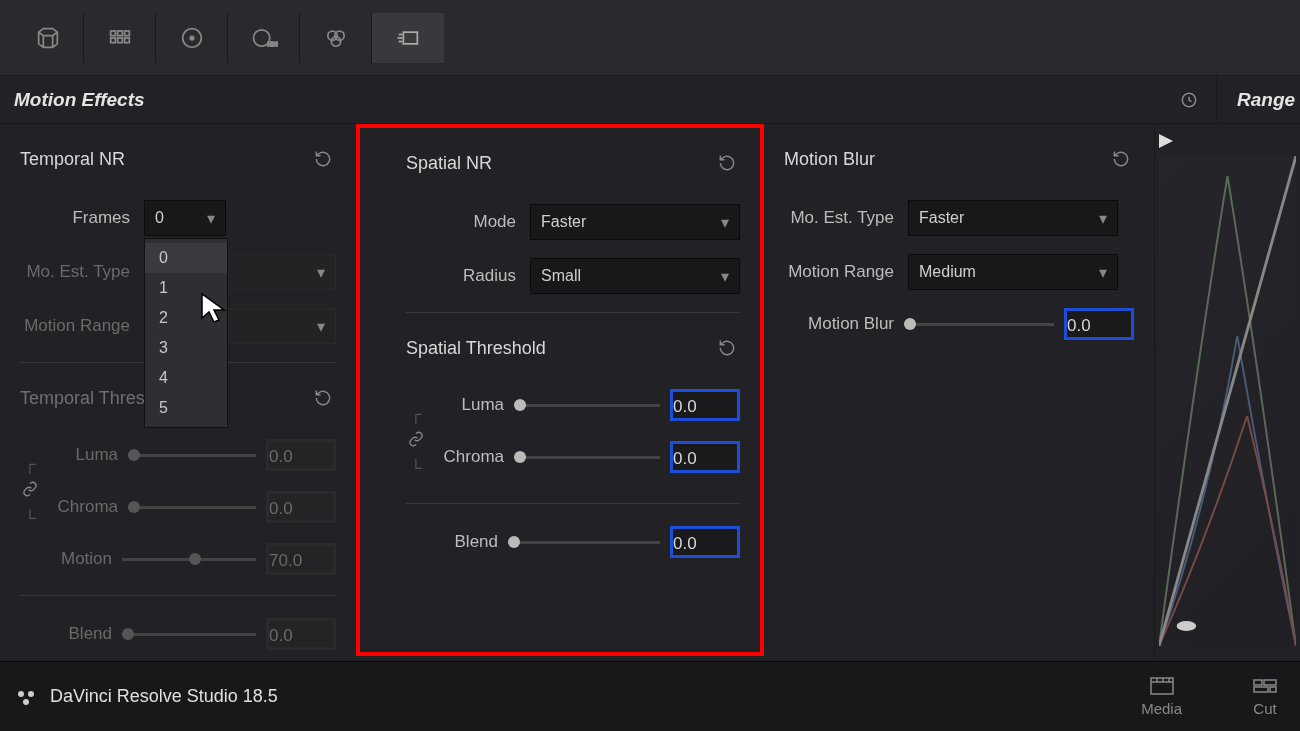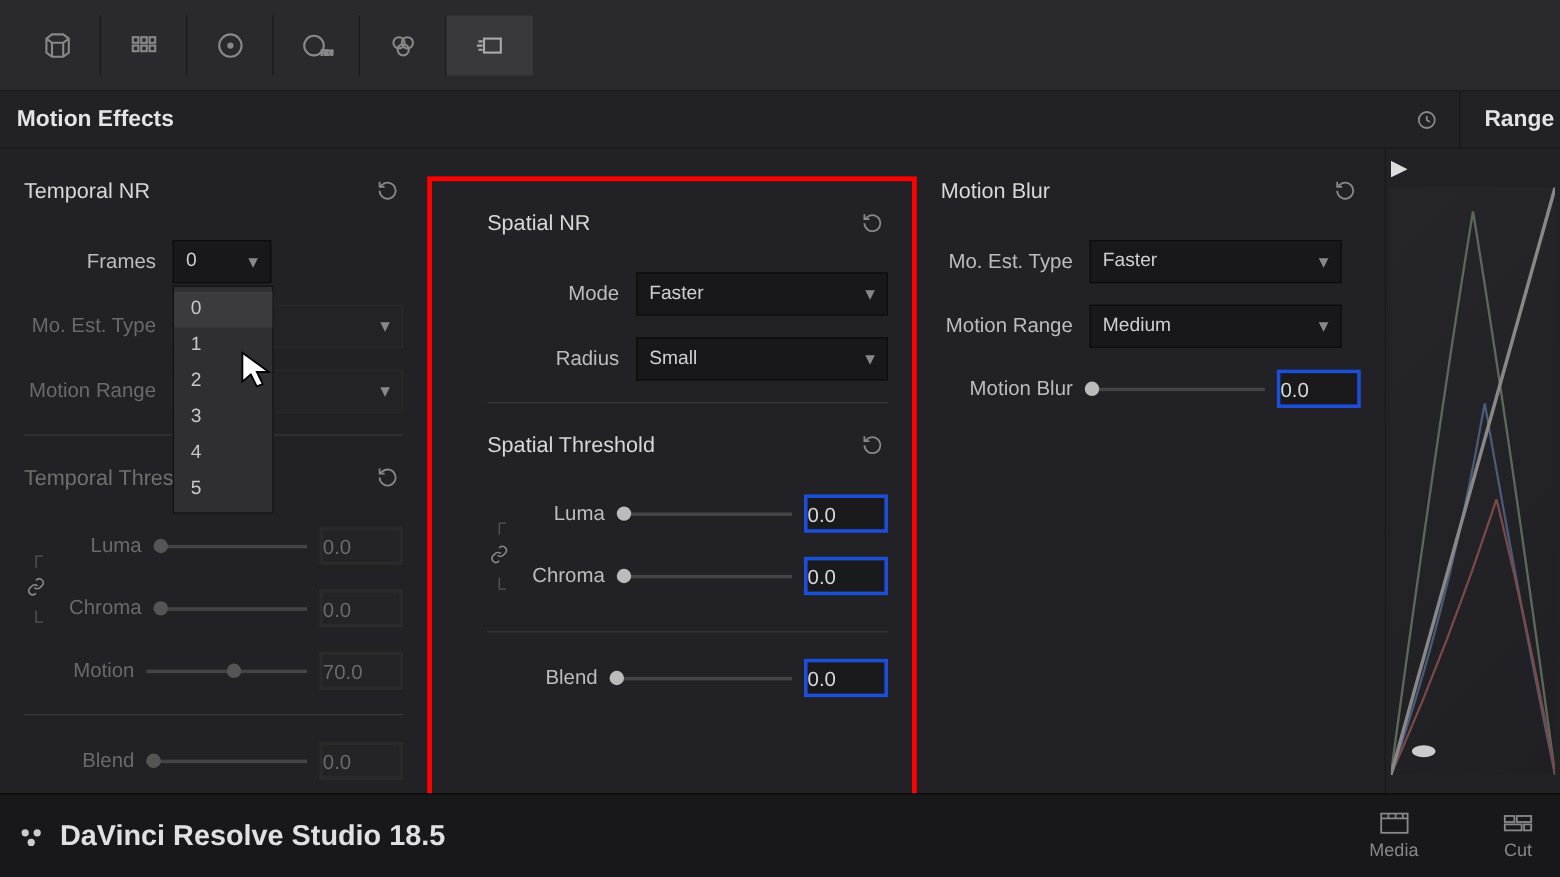--- a/index.html
+++ b/index.html
@@ -4,30 +4,30 @@
 <style>
   * { box-sizing: border-box; margin: 0; padding: 0; font-family: Arial, sans-serif; }
   body { background: #212126; color: #b0b0b0; width: 1300px; height: 731px; overflow: hidden; position: relative; }
   
   .top-toolbar { height: 76px; background: #2a2a2e; border-bottom: 1px solid #1a1a1c; display: flex; align-items: center; padding: 0 12px; gap: 0; }
   .tool-icon { width: 72px; height: 50px; display: flex; align-items: center; justify-content: center; cursor: pointer; color: #888; border-right: 1px solid #1a1a1c; }
   .tool-icon:last-child { border-right: none; }
   .tool-icon.active { background: #38383d; color: #aaa; }
   .tool-icon svg { width: 28px; height: 28px; }
   
-  .header-row { height: 48px; display: flex; align-items: center; justify-content: space-between; padding: 0 14px 0 14px; border-bottom: 1px solid #1a1a1c; }
+  .header-row { height: 48px; display: flex; align-items: center; justify-content: space-between; padding: 0 14px 0 14px; border-bottom: 1px solid #1a1a1c; font-style: italic; }
   .header-row .title { color: #e4e4e4; font-size: 19px; font-weight: 600; }
   .header-right { display: flex; align-items: center; gap: 12px; }
   .reset-btn { width: 26px; height: 26px; cursor: pointer; color: #888; display:flex; align-items:center; justify-content:center;}
   .side-title { color: #e4e4e4; font-size: 19px; font-weight: 600; }
   
   .main-row { display: flex; height: 538px; }
   .panel { padding: 22px 20px 0 20px; }
   .panel.temporal { width: 356px; }
-  .panel.spatial { width: 408px; border: 4px solid #ff0000; position: relative; margin-top: 23px; height: 532px; padding-left: 46px; }
+  .panel.spatial { width: 408px; border: 4px solid #ff0000; position: relative; margin-top: 0; height: 532px; padding-left: 46px; }
   .panel.motionblur { width: 390px; }
   .panel.curves { flex: 1; border-left: 1px solid #1a1a1c; padding: 10px 4px; }
   
   .section-head { display: flex; justify-content: space-between; align-items: center; margin-bottom: 28px; }
   .section-head .label { color: #d8d8d8; font-size: 18px; }
   .section-head.dim .label { color: #707070; }
   
   .field-row { display: flex; align-items: center; margin-bottom: 18px; gap: 14px; }
   .field-label { text-align: right; font-size: 17px; color: #bdbdbd; min-width: 110px; }
   .field-label.dim { color: #6a6a6a; }
@@ -52,21 +52,21 @@
   .numbox.dim { color: #6a6a6a; background: #242426; border-color: #2a2a2a;}
   
   .divider { height: 1px; background: #38383b; margin: 10px 0 22px 0; }
   
   .link-icon { color: #888; width: 20px; text-align:center; }
   .bracket-group { display: flex; align-items: center; gap: 8px; }
   
   .cursor-arrow { position: absolute; z-index: 100; pointer-events: none; }
   
   .footer { position: absolute; bottom: 0; left: 0; right: 0; height: 70px; background: #18181a; display: flex; align-items: center; justify-content: space-between; padding: 0 14px; border-top: 1px solid #0a0a0a;}
-  .footer-left { display: flex; align-items: center; gap: 12px; color: #e0e0e0; font-size: 24px; font-weight: 700;}
+  .footer-left { display: flex; align-items: center; gap: 12px; color: #e0e0e0; font-size: 18px; font-weight: 400;}
   .footer-right { display: flex; gap: 70px; padding-right: 8px; text-align: right;}
   .footer-tab { display: flex; flex-direction: column; align-items: center; color: #888; font-size: 15px; gap: 4px; cursor: pointer;}
   
   .curves-graph { position: relative; width: 100%; height: 490px; background: linear-gradient(135deg, #26262a, #202024); overflow: hidden; }
 </style>
 </head>
 <body>
 
 <div class="top-toolbar">
   <div class="tool-icon">

